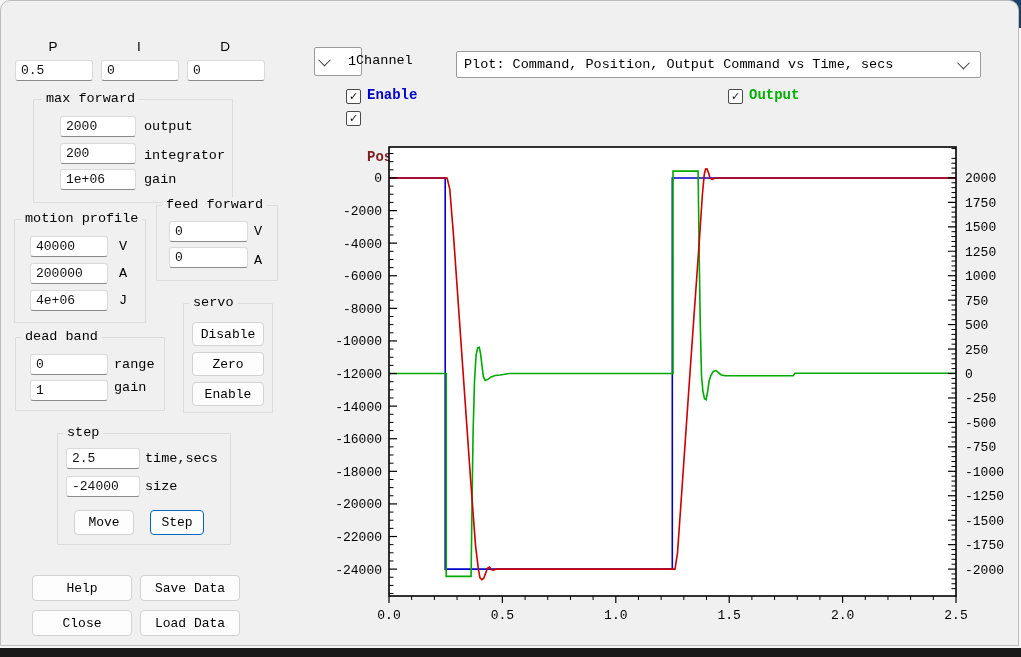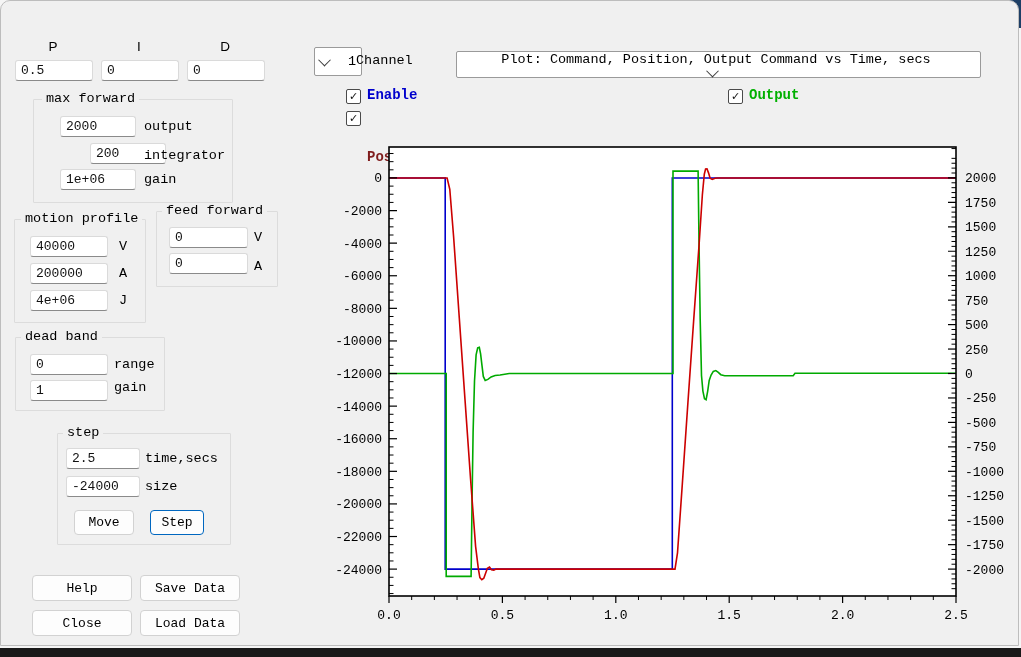--- a/index.html
+++ b/index.html
@@ -28,21 +28,21 @@
   .cb{position:absolute;width:13px;height:13px;background:#fff;border:1px solid #4a4a4a;border-radius:2px;
       display:flex;align-items:center;justify-content:center;}
   .cb .ck{font:bold 11px "DejaVu Sans",sans-serif;color:#111;line-height:11px;}
   .cb-label{position:absolute;font-size:14px;font-weight:bold;white-space:pre;}
   .combo{position:absolute;background:#fff;border:1px solid #9a9a9a;border-radius:2px;display:flex;align-items:center;}
   .chev{width:8px;height:8px;border-left:1.6px solid #3c3c3c;border-bottom:1.6px solid #3c3c3c;
         transform:rotate(-45deg) translate(1px,-1px);flex:0 0 auto;}
   .combo-text{flex:1;font-size:13.5px;color:#000;padding-left:7px;white-space:pre;overflow:hidden;}
   #channel-combo{left:313px;top:46px;width:36px;height:27px;padding:0 5px;justify-content:space-between;}
   .ch-val{font-size:13.5px;color:#000;}
-  #plot-combo{left:455px;top:50px;width:511px;height:25px;padding-right:12px;flex-direction:column;}
+  #plot-combo{left:455px;top:50px;width:511px;height:25px;padding-right:12px;}
   #chart-wrap{position:absolute;left:330px;top:136px;width:691px;height:505px;}
   svg text{font-family:"Liberation Mono","DejaVu Sans Mono",monospace;font-size:13px;fill:#000;}
 </style>
 </head>
 <body>
 
 <div id="screen">
   <div id="corner-backdrop"></div>
   <div id="taskbar-strip"></div>
 
@@ -53,44 +53,50 @@
     <span class="pid-label" style="left:100px;top:38px">I</span>
     <span class="pid-label" style="left:186px;top:38px">D</span>
     <input class="tb" style="left: 14px; top: 59px; width: 66px;" value="0.5">
     <input class="tb" style="left: 100px; top: 59px; width: 66px;" value="0">
     <input class="tb" style="left: 186px; top: 59px; width: 66px;" value="0">
 
     <div class="grp" style="left:32px;top:98px;width:198px;height:102px">
       <span class="grp-t">max forward</span>
       <input class="tb" style="left: 26px; top: 16px; width: 64px;" value="2000">
       <span class="lab" style="left:110px;top:19px">output</span>
-      <input class="tb" style="left: 26px; top: 43px; width: 64px; margin-left: 30px;" value="200">
+      <input class="tb" style="left: 26px; top: 43px; width: 64px;" value="200">
       <span class="lab" style="left:110px;top:48px">integrator</span>
       <input class="tb" style="left: 26px; top: 69px; width: 64px;" value="1e+06">
       <span class="lab" style="left:110px;top:72px">gain</span>
     </div>
 
     <div class="grp" style="left:13px;top:218px;width:130px;height:102px">
       <span class="grp-t" style="left:6px">motion profile</span>
       <input class="tb" style="left: 15px; top: 16px; width: 66px;" value="40000">
       <span class="lab" style="left:104px;top:19px">V</span>
       <input class="tb" style="left: 15px; top: 43px; width: 66px;" value="200000">
       <span class="lab" style="left:104px;top:46px">A</span>
       <input class="tb" style="left: 15px; top: 70px; width: 66px;" value="4e+06">
       <span class="lab" style="left:104px;top:73px">J</span>
     </div>
 
-    <div class="grp" style="left:155px;top:210px;width:120px;height:74px">
+    <div class="grp" style="left:155px;top:204px;width:120px;height:74px">
       <span class="grp-t" style="left:5px">feed forward</span>
       <input class="tb" style="left: 12px; top: 15px; width: 67px;" value="0">
       <span class="lab" style="left:97px;top:18px">V</span>
       <input class="tb" style="left: 12px; top: 41px; width: 67px;" value="0">
       <span class="lab" style="left:97px;top:47px">A</span>
     </div>
 
+    <div class="grp" style="left:182px;top:302px;width:88px;height:108px">
+      <span class="grp-t" style="left:5px">servo</span>
+      <div class="btn" style="left:8px;top:18px;width:70px;height:22px">Disable</div>
+      <div class="btn" style="left:8px;top:48px;width:70px;height:22px">Zero</div>
+      <div class="btn" style="left:8px;top:78px;width:70px;height:22px">Enable</div>
+    </div>
 
     <div class="grp" style="left:14px;top:336px;width:148px;height:72px">
       <span class="grp-t" style="left:5px">dead band</span>
       <input class="tb" style="left: 14px; top: 16px; width: 66px;" value="0">
       <span class="lab" style="left:98px;top:19px">range</span>
       <input class="tb" style="left: 14px; top: 42px; width: 66px;" value="1">
       <span class="lab" style="left:98px;top:42px">gain</span>
     </div>
 
     <div class="grp" style="left:56px;top:432px;width:172px;height:110px">

